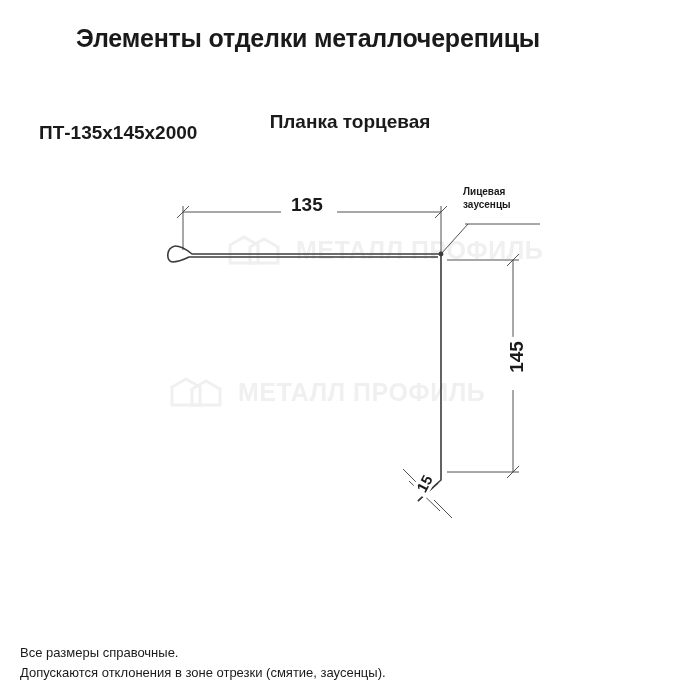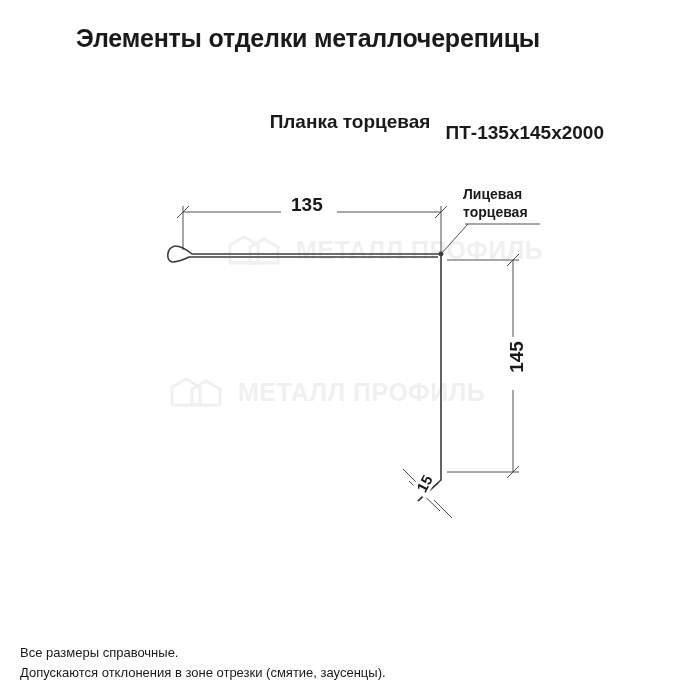--- a/index.html
+++ b/index.html
@@ -38,23 +38,24 @@
     text-align: center;
     font-size: 19px;
     font-weight: bold;
     margin-top: 25px;
   }
   .code {
     position: absolute;
     top: 122px;
     left: 0;
     width: 604px;
-    text-align: right;
+    text-align: left;
     font-size: 19px;
     font-weight: bold;
+    padding-left: 39px;
   }
   
   .watermark {
     position: absolute;
     display: flex;
     align-items: center;
     gap: 16px;
     color: #f0f0f0;
     font-size: 25px;
     font-weight: bold;
@@ -93,21 +94,21 @@
     left: 412px;
     top: 325px;
     font-size: 15px;
     transform: rotate(-62deg);
     transform-origin: center center;
   }
   .leader-label {
     position: absolute;
     left: 463px;
     top: 36px;
-    font-size: 14px;
+    font-size: 10px;
     font-weight: bold;
     line-height: 1.25;
     color: #1a1a1a;
     text-align: left;
   }
   
   .footer {
     position: absolute;
     left: 20px;
     bottom: 18px;
@@ -181,21 +182,21 @@
       </g>
       <circle cx="441" cy="104" r="2.4" fill="#3c3c3c"></circle>
     </svg>
 
     <div class="dim-label lbl-135">135</div>
     <div class="dim-label lbl-145">145</div>
     <div class="dim-label lbl-15">15</div>
 
     <div class="leader-label">
       <div>Лицевая</div>
-      <div>торцевая</div>
+      <div>заусенцы</div>
     </div>
   </div>
 
   <div class="footer">
     <div>Все размеры справочные.</div>
     <div>Допускаются отклонения в зоне отрезки (смятие, заусенцы).</div>
   </div>
 
 </div>
 

